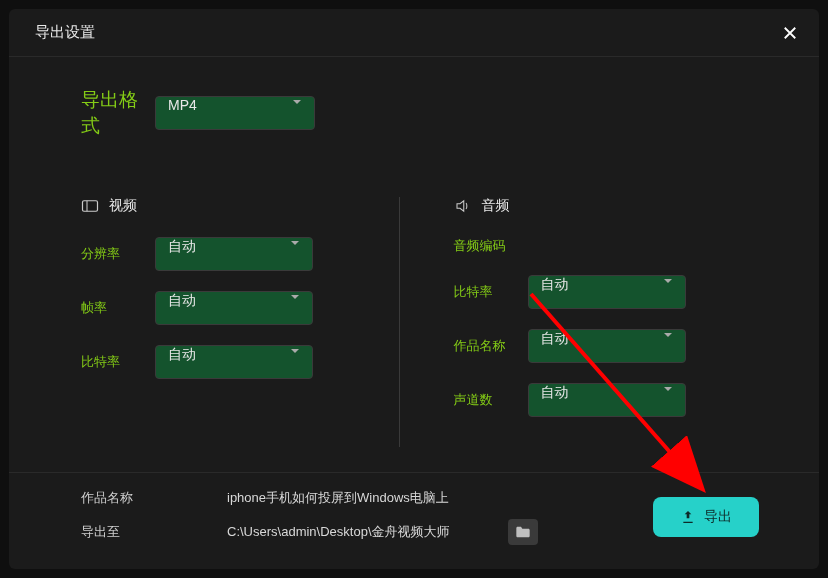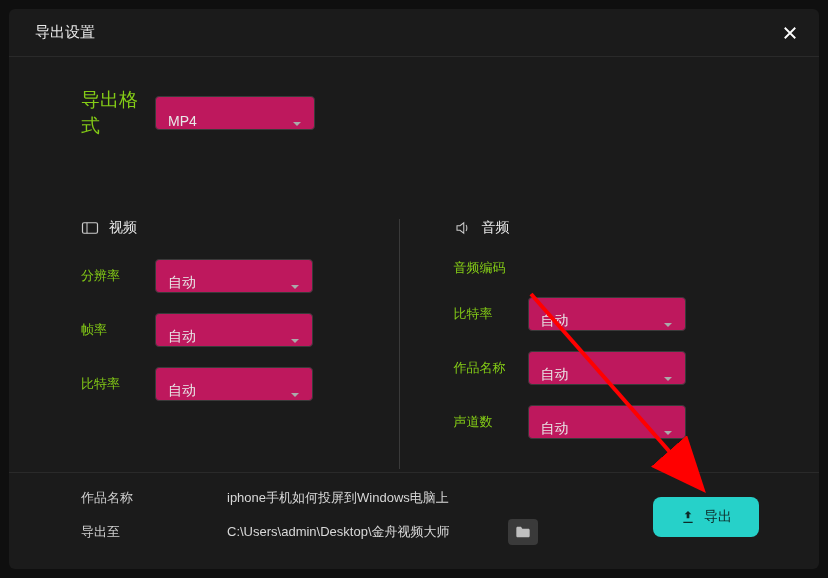--- a/index.html
+++ b/index.html
@@ -31,32 +31,32 @@
     .title-bar h1 { font-size: 15px; font-weight: 500; }
     .close-btn { cursor: pointer; color: #fff; }
     .close-btn svg { width: 18px; height: 18px; display:block; }
 
     .content { flex: 1; padding: 30px 66px 0 72px; position: relative; }
 
     .row { display: flex; align-items: center; margin-bottom: 16px; }
     .row .label { width: 74px; color: #84cc16; font-size: 19px; }
     .select {
       width: 158px; height: 34px;
-      background: #be185d;
+      background: #14532d;
       border: 1px solid #3a3a3a;
       border-radius: 4px;
-      display: flex; align-items: flex-end; justify-content: space-between;
+      display: flex; align-items: flex-start; justify-content: space-between;
       padding: 0 12px; cursor: pointer;
       color: #e8e8e8;
     }
     .select.wide { width: 160px; }
     .chev { color: #aaa; }
     .chev svg{ width:10px; height:10px; display:block; }
 
-    .columns { display: flex; margin-top: 80px; font-family: Liberation Serif, serif; }
+    .columns { display: flex; margin-top: 58px; font-family: Liberation Serif, serif; }
     .col { flex: 1; }
     .col-left { padding-right: 18px; }
     .col-right { padding-left: 54px; }
     .sep { width: 1px; background: #3a3a3a; height: 250px; }
     .section-head { display:flex; align-items:center; gap:10px; margin-bottom:22px; font-size:14px;}
     .section-head svg{ width:18px; height:18px; display:block; }
     .crow { display:flex; align-items:center; margin-bottom:20px; }
     .crow .label { width:74px; color:#84cc16; font-size:13px;}
 
     .footer {

